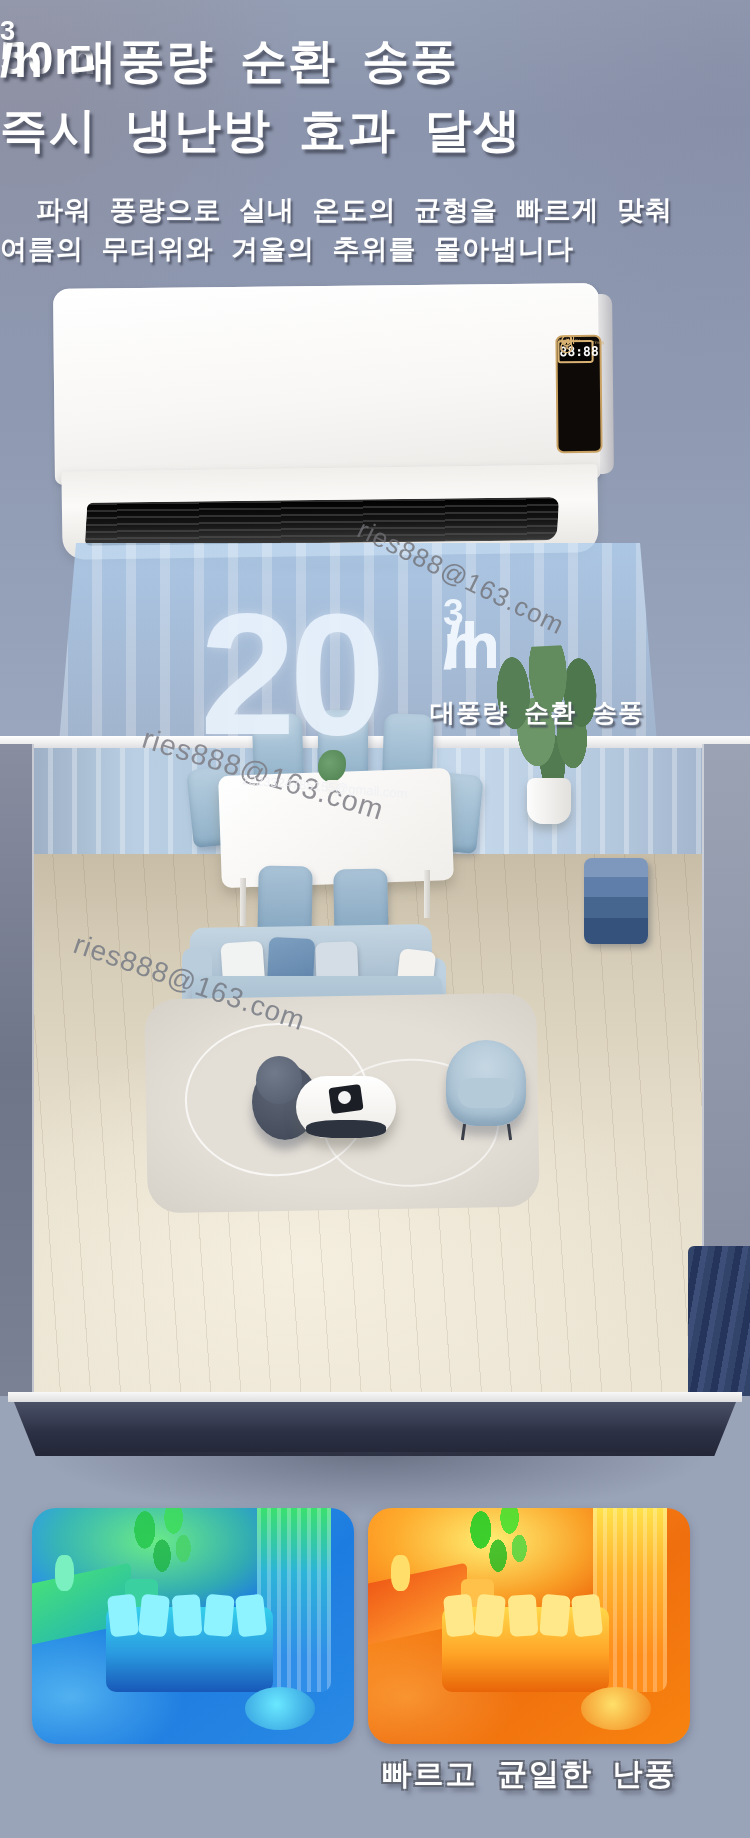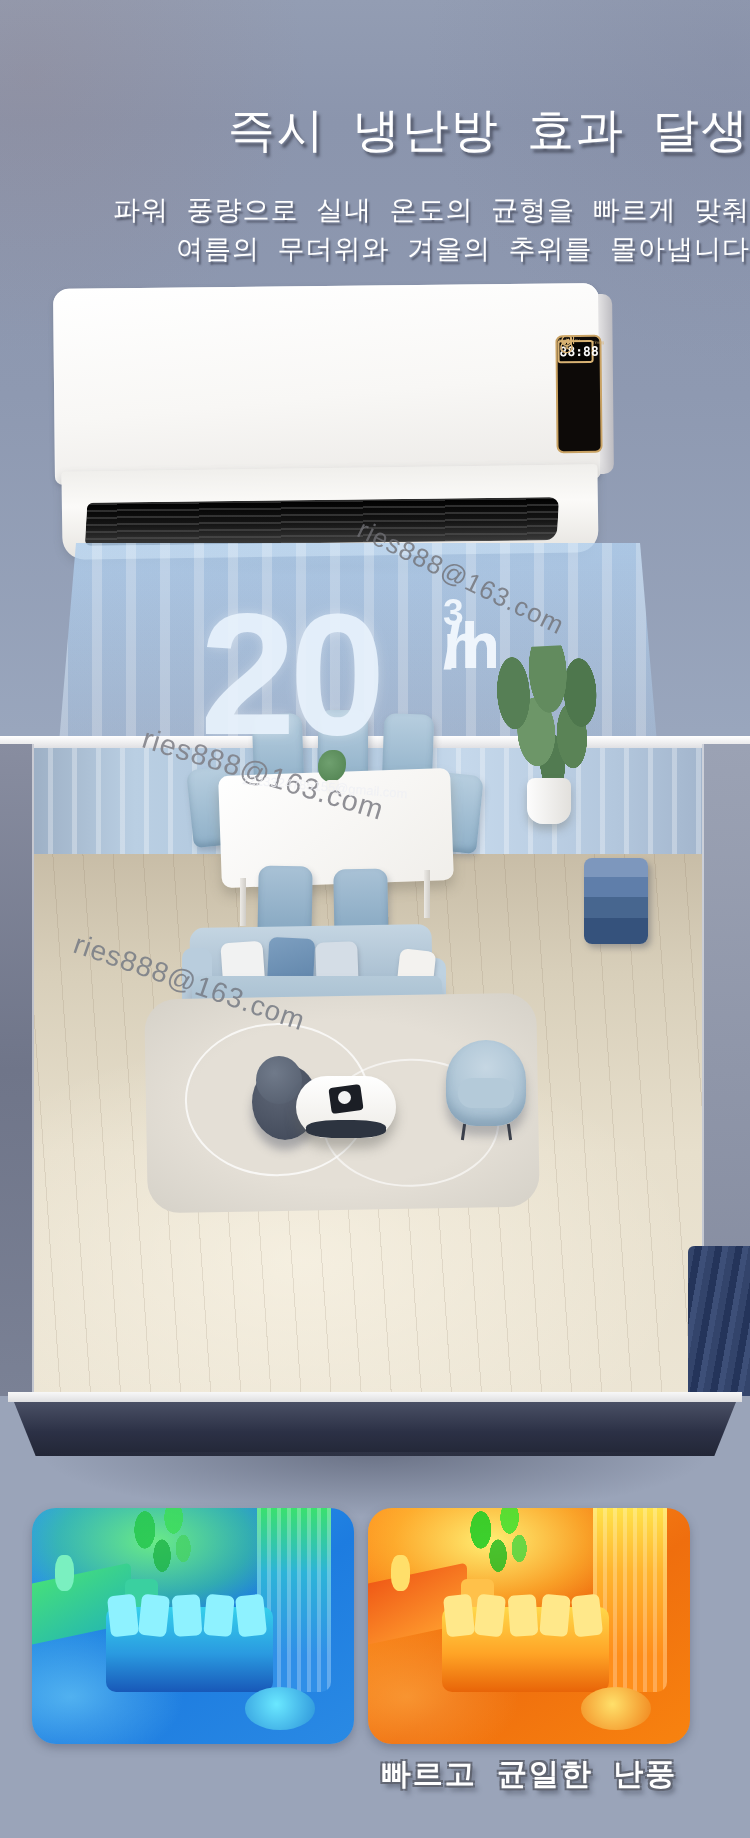--- a/index.html
+++ b/index.html
@@ -8,28 +8,28 @@
   #stage *{position:absolute;box-sizing:border-box;}
 
   
   .bg-top{left:0;top:0;width:750px;height:760px;
     background:
       radial-gradient(circle at 4% 10%, rgba(150,125,125,.22), transparent 28%),
       radial-gradient(circle at 97% 8%, rgba(120,125,150,.25), transparent 30%),
       linear-gradient(180deg,#939db3 0%,#8b95ad 16%,#8e99b1 52%,#9aa7be 100%);}
 
   
-  .ttl{left:0;width:750px;text-align:right;color:#fff;font-weight:normal;white-space:nowrap;}
+  .ttl{left:0;width:750px;text-align:left;color:#fff;font-weight:bold;white-space:nowrap;}
   .t1{top:30px;font-size:47px;letter-spacing:1px;word-spacing:12px;
       text-shadow:3px 4px 3px rgba(70,75,92,.85);}
   .t1 sup,.unit sup{position:relative;top:-0.55em;font-size:58%;}
   .t2{top:99px;font-size:47px;letter-spacing:2px;word-spacing:12px;
       text-shadow:3px 4px 3px rgba(70,75,92,.85);}
   .s1{top:192px;font-size:27px;word-spacing:9px;letter-spacing:1px;
-      text-shadow:2px 3px 2px rgba(70,75,92,.8);}
+      text-shadow:2px 3px 2px rgba(70,75,92,.8);padding-left:36px;}
   .s2{top:231px;font-size:27px;word-spacing:9px;letter-spacing:1px;
       text-shadow:2px 3px 2px rgba(70,75,92,.8);}
 
   
   .ac-shadow{left:70px;top:552px;width:540px;height:28px;
     background:radial-gradient(ellipse 50% 50% at 50% 50%, rgba(110,120,140,.4), transparent 70%);}
   .ac-body{left:54px;top:286px;width:546px;height:196px;transform:rotate(-0.6deg);
     background:linear-gradient(175deg,#ffffff 0%,#f8f7f5 55%,#ebe9e6 100%);
     border-radius:16px 16px 8px 8px;
     box-shadow:0 2px 5px rgba(90,95,110,.35), inset 0 2px 3px rgba(255,255,255,.9);}
@@ -241,21 +241,21 @@
   .cold .th-ctable{background:radial-gradient(circle at 45% 40%,#6ae8ff,#2a90d8);}
   .warm .th-ctable{background:radial-gradient(circle at 45% 40%,#ffe06a,#f08018);}
   .th-vase{left:7%;top:20%;width:6%;height:15%;border-radius:40%;}
   .cold .th-vase{background:#7af0c0;} .warm .th-vase{background:#ffdf6a;}
 
   .caption{top:1754px;width:322px;text-align:center;font-size:30px;font-weight:800;color:#fff;
     letter-spacing:2px;word-spacing:10px;white-space:nowrap;
     text-shadow:-2px -2px 0 rgba(95,100,112,.9), 2px -2px 0 rgba(95,100,112,.9),
                 -2px 2px 0 rgba(95,100,112,.9), 2px 2px 0 rgba(95,100,112,.9),
                 4px 5px 5px rgba(50,55,70,.55);}
-  .cap-l{left:32px;} .cap-r{left:368px;}
+  .cap-l{left:32px;} .cap-r{left:368px;font-family:Liberation Serif, serif;}
 
   
   .wm{transform-origin:left top;white-space:nowrap;font-weight:normal;}
   .wm1{left:366px;top:514px;font-size:26px;transform:rotate(26deg);color:rgba(112,112,118,.8);letter-spacing:1px;}
   .wm2{left:148px;top:722px;font-size:29px;transform:rotate(17deg);color:rgba(125,125,132,.85);letter-spacing:1px;}
   .wm3{left:243px;top:772px;font-size:13px;transform:rotate(5deg);color:rgba(238,240,244,.85);}
   .wm4{left:80px;top:928px;font-size:28px;transform:rotate(19deg);color:rgba(118,122,132,.85);letter-spacing:1px;}
 </style>
 </head>
 <body>
@@ -347,20 +347,21 @@
   <div class="armchair-seat"></div>
   <div class="aleg aleg1"></div>
   <div class="aleg aleg2"></div>
 
   <div class="big-value">20</div>
   <div class="unit">
       <span>m</span>
       <sup>3</sup>
       <span>/h</span>
     </div>
+  <div class="air-caption">대풍량 순환 송풍</div>
 
   <div class="plat-rim"></div>
   <div class="plat-front"></div>
   <div class="bg-bottom"></div>
   <div class="plat-shadow"></div>
 
   <div class="thermal cold">
     <div class="th-curtain"></div>
     <div class="th-plant"></div>
     <div class="th-table"></div>

